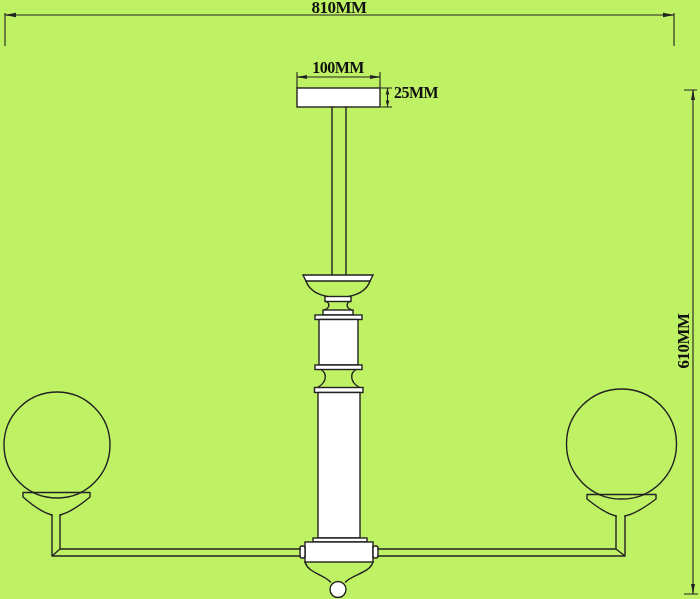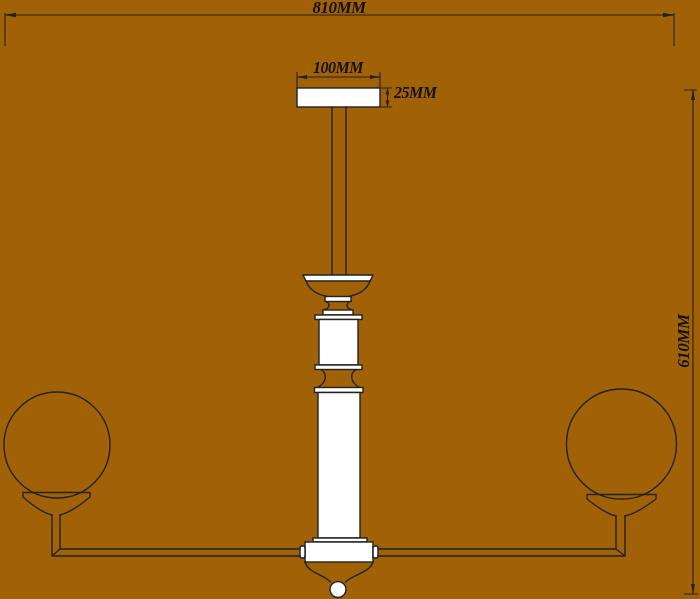--- a/index.html
+++ b/index.html
@@ -1,22 +1,21 @@
 <!DOCTYPE html>
 <html><head>
 <meta charset="utf-8">
 <style>
   html,body{margin:0;padding:0;background:#f6f6f6;}
   .sheet{
     position:relative;
     width:700px;height:599px;
-    background:#a16207;
+    background:#bef264;
     font-family:"Liberation Serif", serif;
     overflow:hidden;
-    font-style:italic;
   }
   svg{display:block;}
   .dim-text{
     font-family:"Liberation Serif", serif;
     font-weight:bold;
     fill:#111111;
     letter-spacing:-0.5px;
   }
   .sz17{font-size:17px;}
   .sz16{font-size:16px;}

